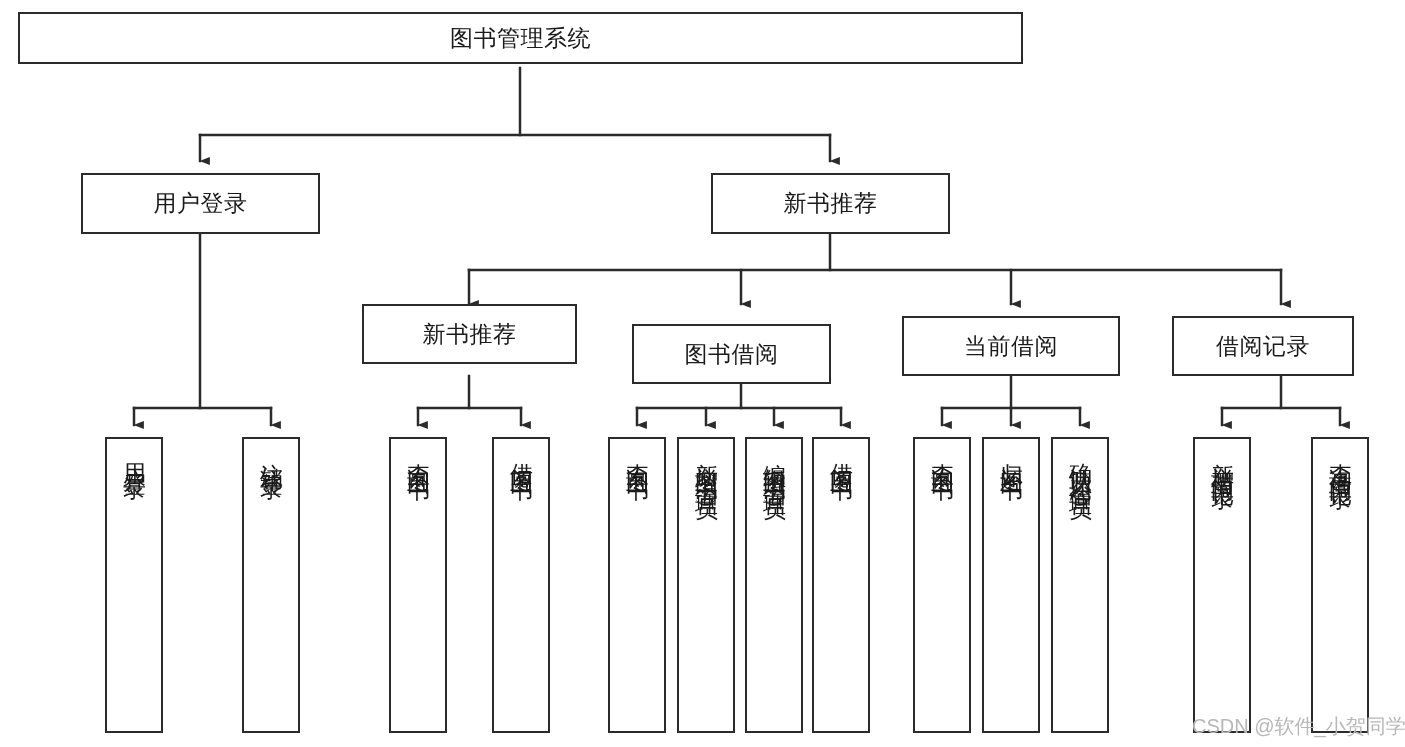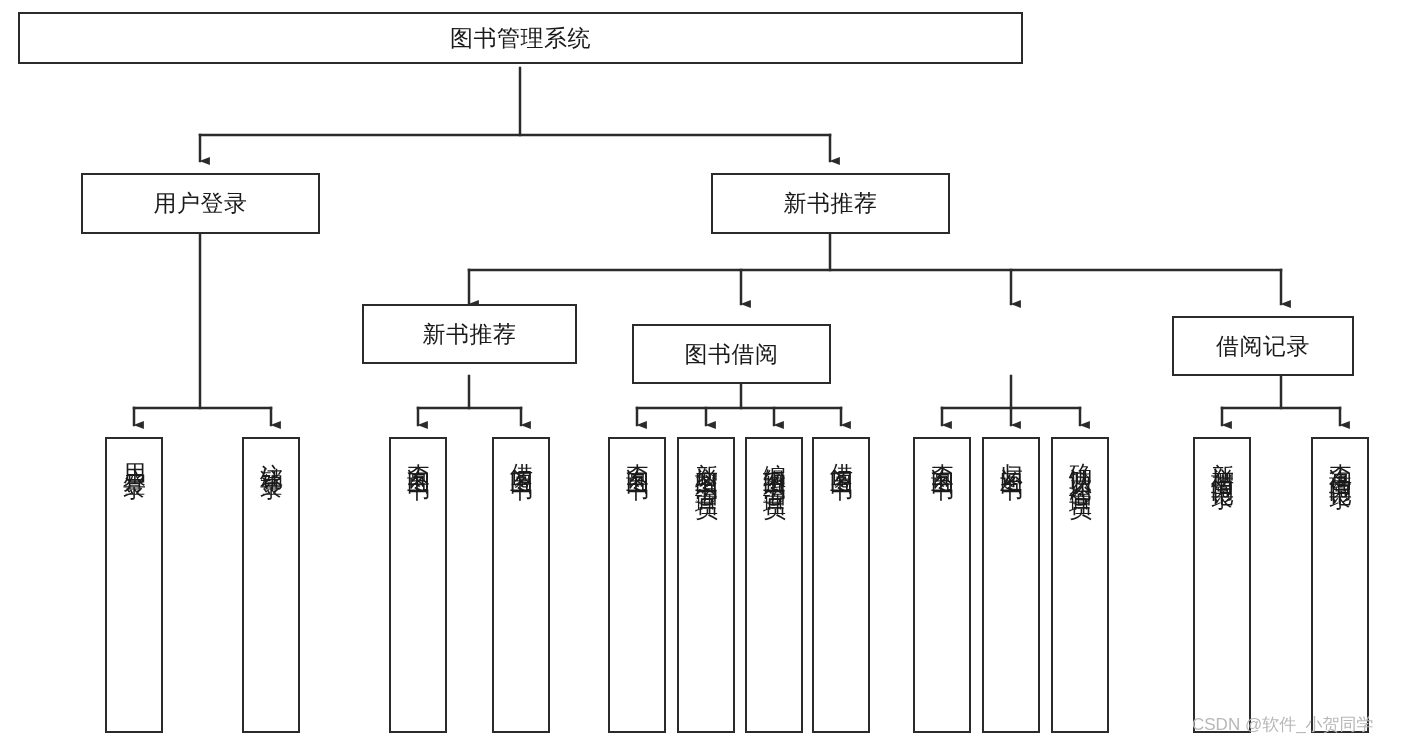--- a/index.html
+++ b/index.html
@@ -39,21 +39,21 @@
     text-orientation:upright;
     font-size:23px;
     line-height:1.12;
     letter-spacing:5px;
     white-space:nowrap;
   }
 
   #watermark{
     position:absolute;
     left:1192px;top:713px;
-    font-size:17px;
+    font-size:20px;
     color:#b7b7b7;
     white-space:nowrap;
     pointer-events:none;
     font-family:"Liberation Sans","DejaVu Sans",sans-serif;
   }
 </style>
 </head>
 <body>
 
 <div id="stage">
@@ -118,20 +118,23 @@
   <div class="node h" style="left:711px;top:173px;width:239px;height:61px;">
     <span class="lbl">新书推荐</span>
   </div>
 
   <div class="node h" style="left:362px;top:304px;width:215px;height:60px;">
     <span class="lbl">新书推荐</span>
   </div>
   <div class="node h" style="left:632px;top:324px;width:199px;height:60px;">
     <span class="lbl">图书借阅</span>
   </div>
+  <div class="node h" style="left:902px;top:316px;width:218px;height:60px;">
+    <span class="lbl">当前借阅</span>
+  </div>
   <div class="node h" style="left:1172px;top:316px;width:182px;height:60px;">
     <span class="lbl">借阅记录</span>
   </div>
 
   <div class="node v" style="left:105px;top:437px;width:58px;height:296px;">
     <span class="lbl">用户登录</span>
   </div>
   <div class="node v" style="left:242px;top:437px;width:58px;height:296px;">
     <span class="lbl">注销登录</span>
   </div>

